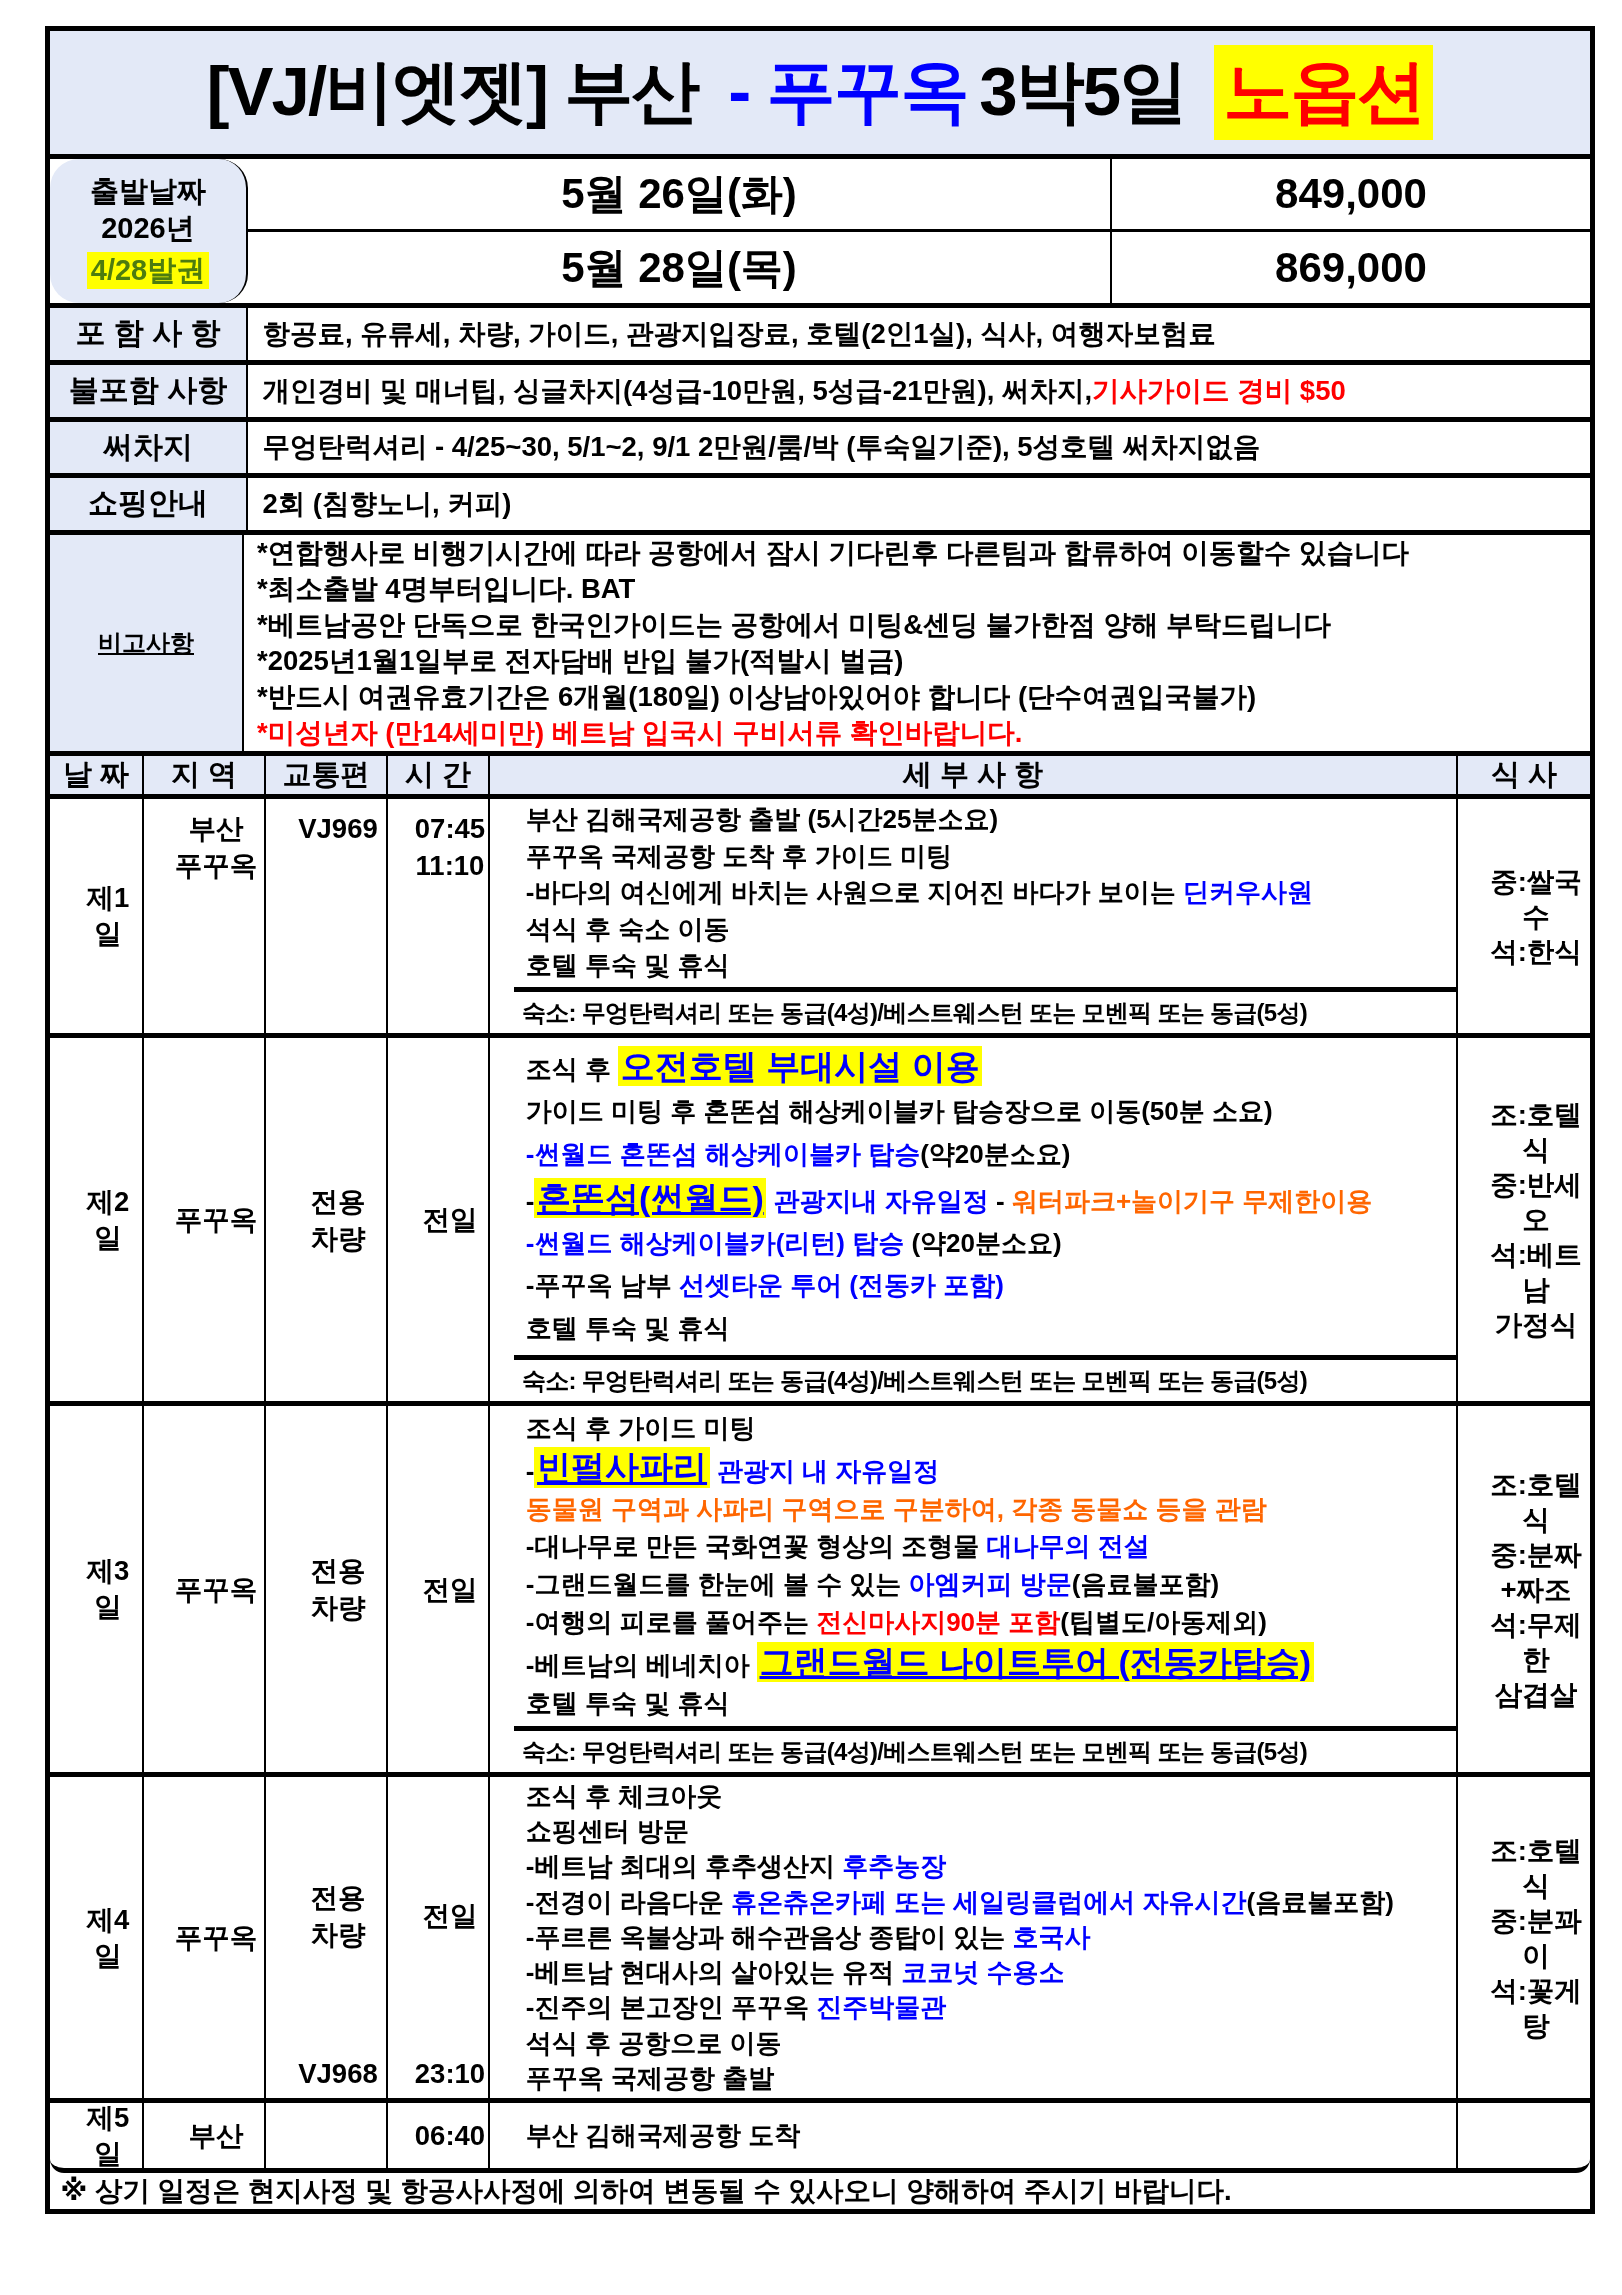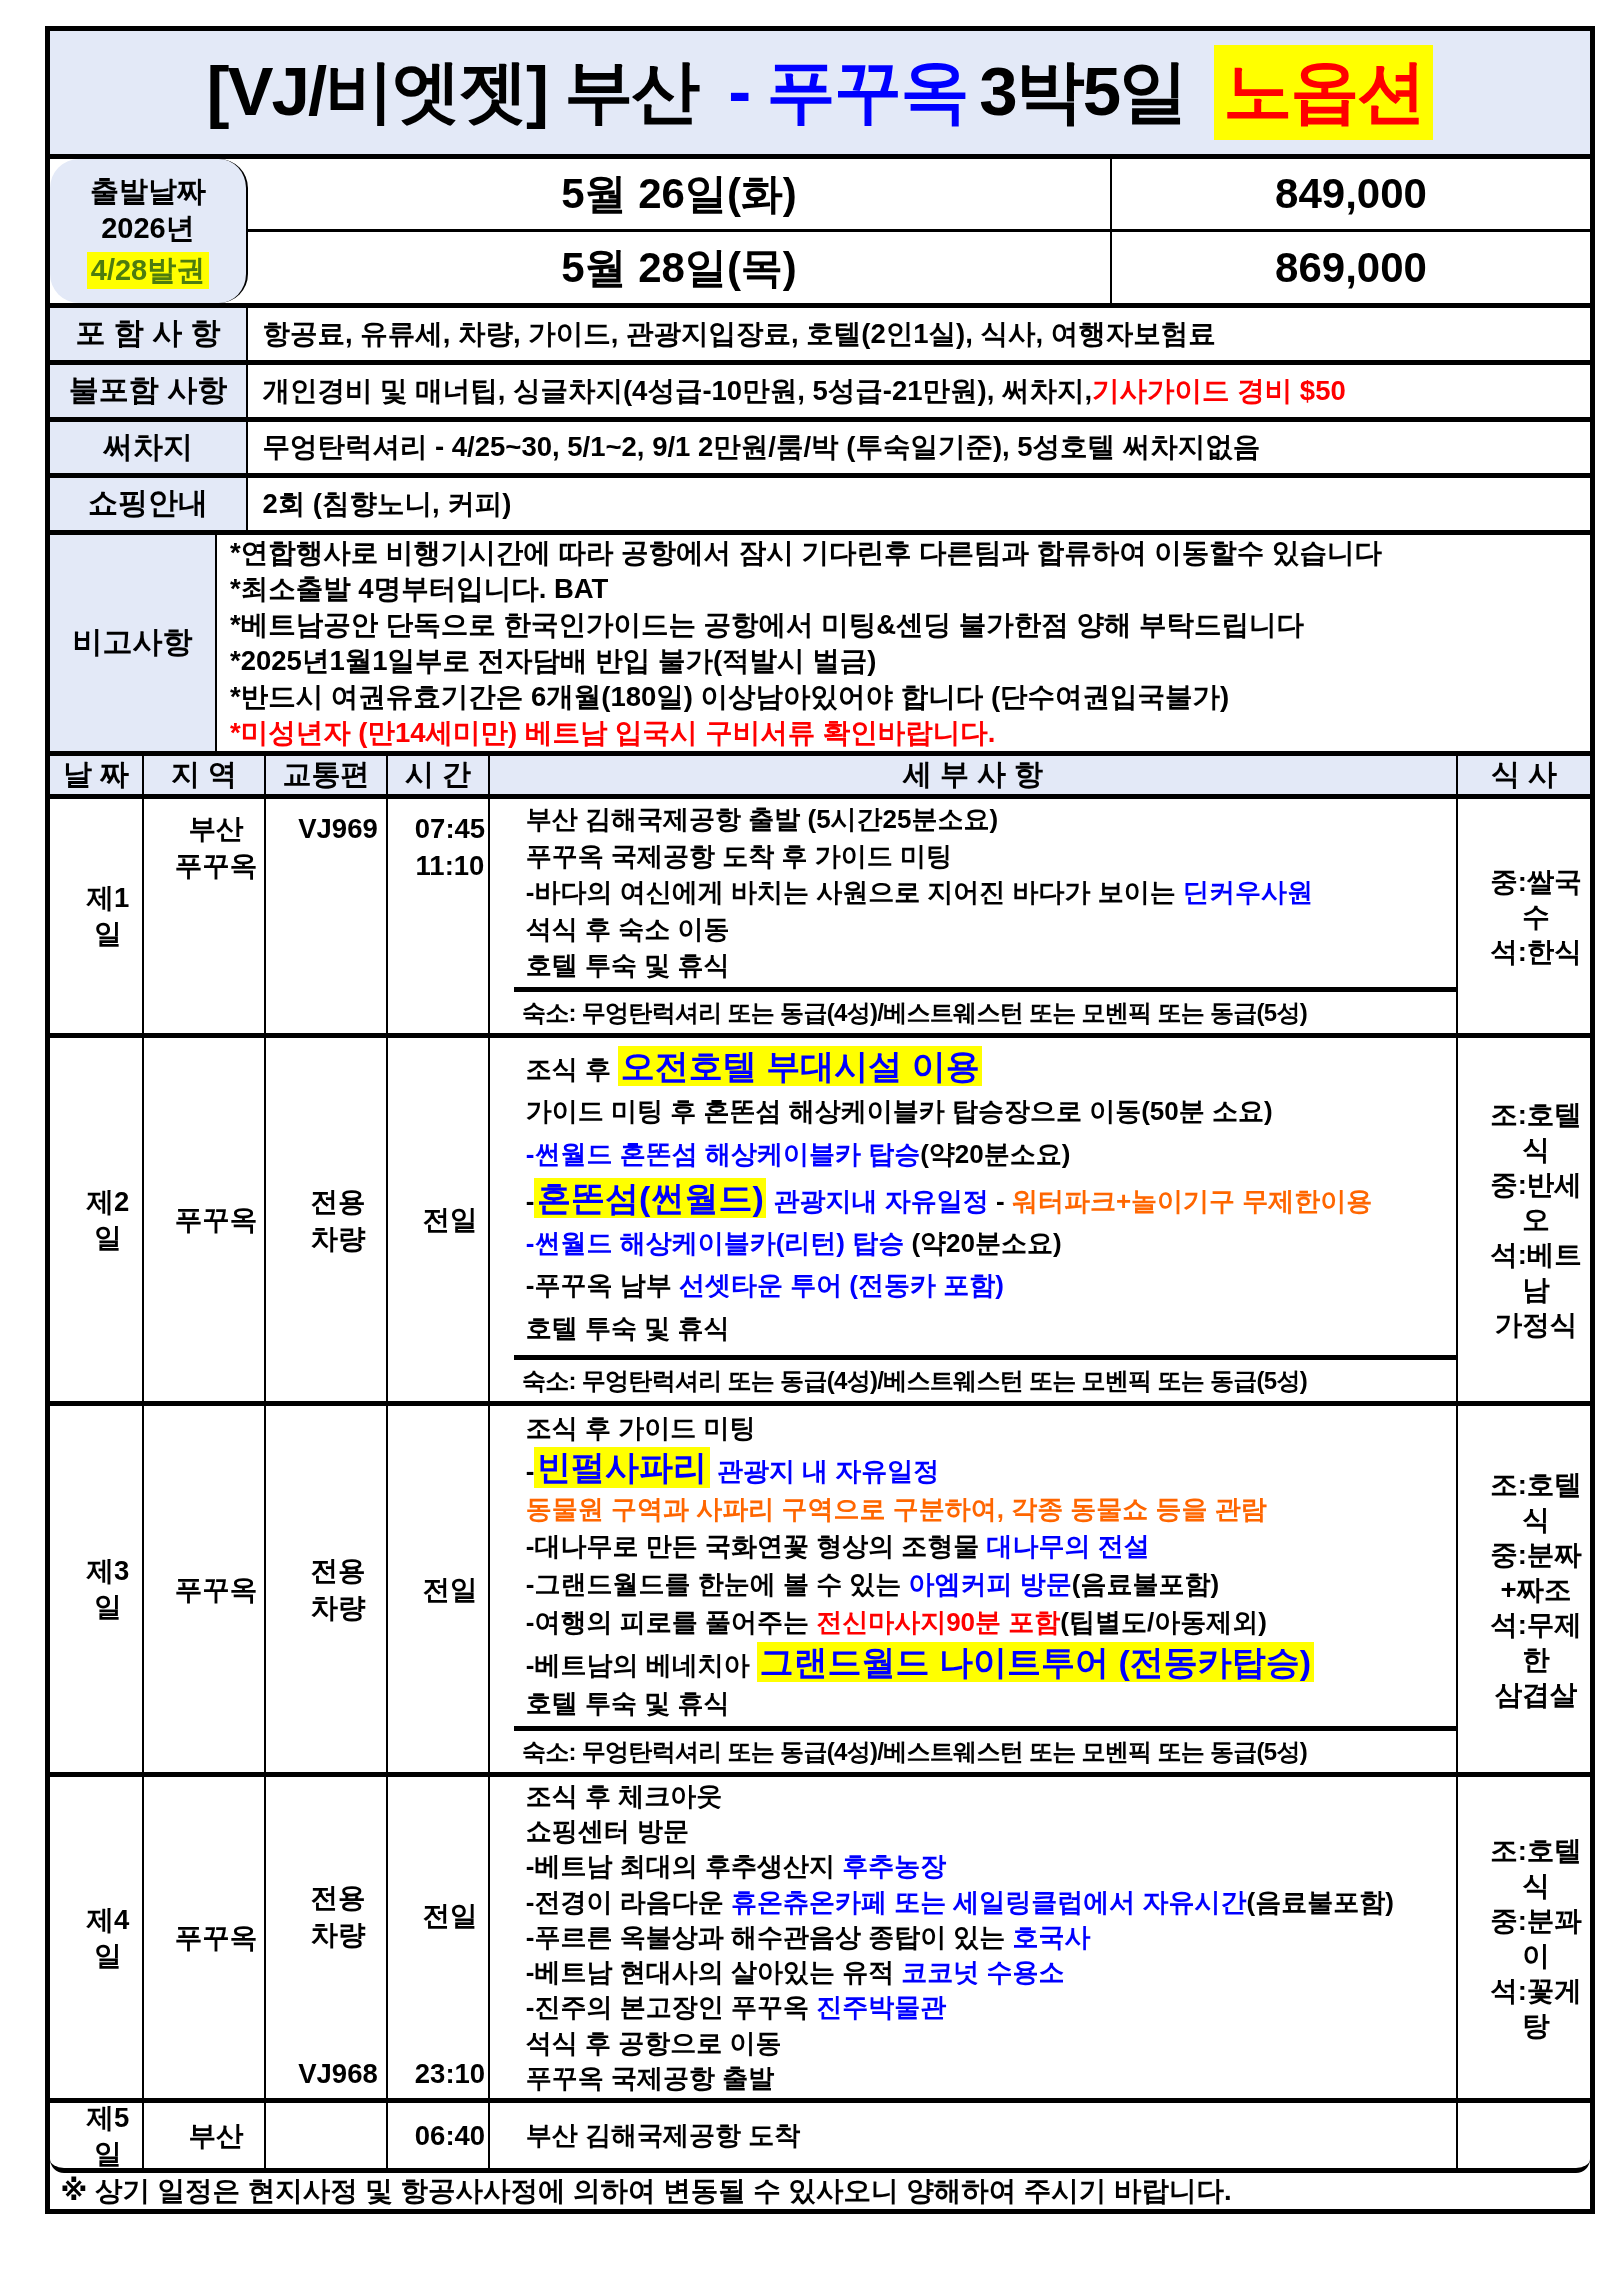--- a/index.html
+++ b/index.html
@@ -36,21 +36,21 @@
   .dep-price{flex:1;font-size:42px;}
 
   
   .info-row{border-bottom:5.2px solid #000;}
   .info-row .lbl{width:198px;border-right:2.6px solid #000;background:#e3e9f7;font-size:30px;}
   .info-row .val{flex:1;display:flex;align-items:center;padding-left:14.4px;font-size:27.5px;white-space:nowrap;}
   .h87{height:57px;} .h86{height:56px;}
 
   
   .remarks{height:239px;border-bottom:5.2px solid #000;}
-  .remarks .lbl{width:167px;border-right:2.6px solid #000;background:#e3e9f7;font-size:30px;}
+  .remarks .lbl{width:194px;border-right:2.6px solid #000;background:#e3e9f7;font-size:24px;text-decoration:underline;}
   .remarks .lines{flex:1;display:flex;flex-direction:column;justify-content:space-evenly;
                   padding-left:13px;font-size:27.5px;white-space:nowrap;}
 
   
   .it-header{height:43px;border-bottom:5.2px solid #000;background:#e3e9f7;}
   .it-header .cell{display:flex;align-items:center;justify-content:center;font-size:29px;}
   .c-day{width:94px;} .c-reg{width:122px;} .c-tra{width:122px;} .c-tim{width:102px;}
   .c-det{width:968px;} .c-meal{flex:1;}
 
   .dayrow{display:flex;border-bottom:5.2px solid #000;}
@@ -71,21 +71,21 @@
            padding-left:7.9px;font-size:24px;letter-spacing:-0.7px;white-space:nowrap;}
   .meal-cell{display:flex;flex-direction:column;justify-content:center;align-items:center;
              text-align:center;font-size:27.5px;line-height:35px;}
 
   
   .c-k{color:#000;}
   .c-b{color:#0000ff;}
   .c-r{color:#ff0000;}
   .c-o{color:#ff6600;}
   .c-hl{color:#0000ff;background:#ffff00;font-size:34px;line-height:1;padding:1.3px 2.6px;}
-  .c-hlu{color:#0000ff;background:#ffff00;font-size:34px;line-height:1;padding:1.3px 2.6px;}
+  .c-hlu{color:#0000ff;background:#ffff00;font-size:34px;line-height:1;padding:1.3px 2.6px;text-decoration:underline;}
 
   
   .footer{flex:1;display:flex;align-items:center;padding-left:10.5px;font-size:27.5px;white-space:nowrap;}
 </style>
 </head>
 <body>
 
 <div class="page">
   <div class="doc">
 

